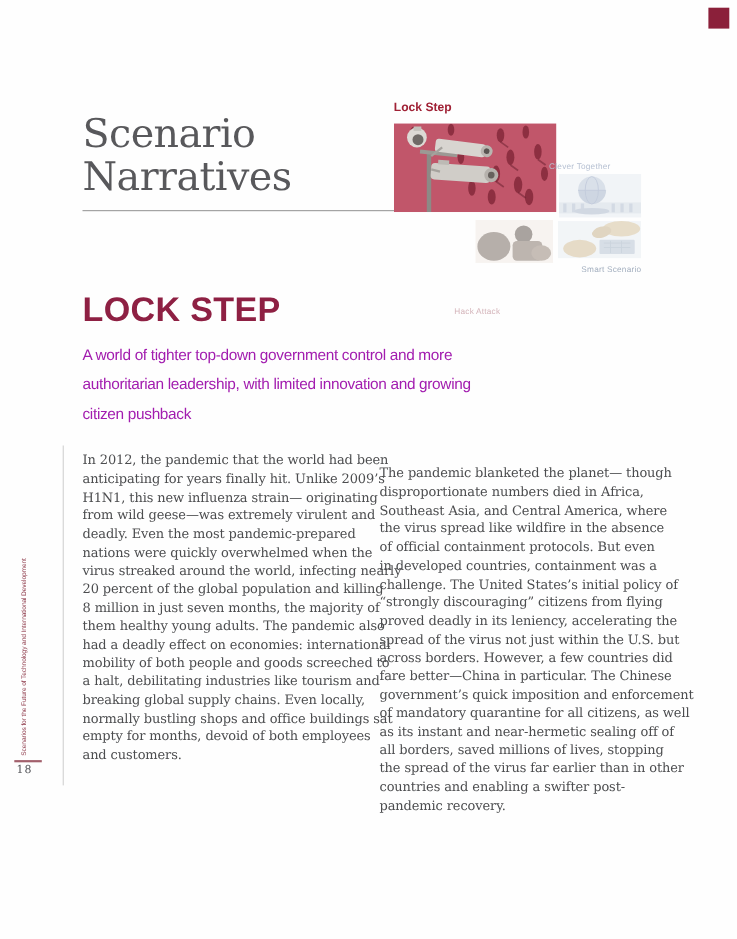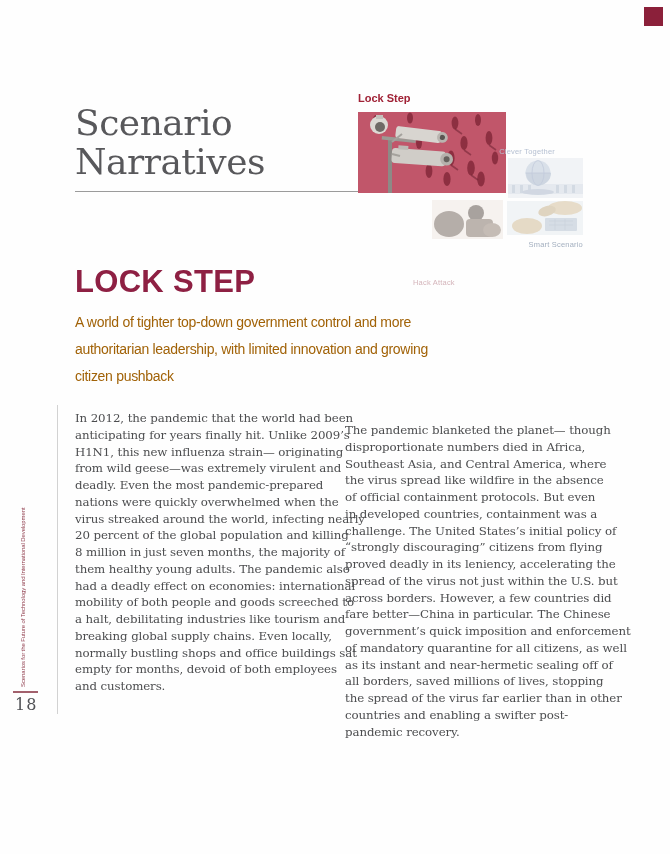--- a/index.html
+++ b/index.html
@@ -19,34 +19,34 @@
   .thumb-hack{left:432px;top:200px;width:71px;height:39px;}
   .thumb-smart{left:507px;top:201px;width:76px;height:34px;}
   .faded-label{position:absolute;font-size:7.5px;letter-spacing:0.2px;}
   .label-clever{left:480px;top:147px;width:75px;text-align:right;color:#b6c0d2;}
   .label-hack{left:413px;top:241px;color:#d4b4ba;margin-top:37px;}
   .label-smart{left:507px;top:240px;width:76px;text-align:right;color:#a3afbf;}
   
   .scenario-heading{position:absolute;left:75px;top:264px;font-size:31px;font-weight:bold;
                     color:#8e2043;letter-spacing:0.3px;}
   .scenario-subtitle{position:absolute;left:75px;top:309px;font-size:14px;line-height:27px;
-                     color:#a16207;letter-spacing:-0.3px;white-space:pre;}
+                     color:#a21caf;letter-spacing:-0.3px;white-space:pre;}
   
   .col{position:absolute;top:410px;font-family:"DejaVu Serif",serif;font-size:11.8px;
        line-height:16.75px;color:#4c4d4f;letter-spacing:-0.1px;white-space:pre;}
   .col-left{left:75px;width:262px;}
   .col-right{left:345px;width:268px;margin-top:12px;}
   .col-rule{position:absolute;left:57px;top:405px;width:1px;height:309px;background:#d2d2d2;}
   
   .sidebar-vertical{position:absolute;left:20px;top:687px;transform:rotate(-90deg);
                     transform-origin:0 0;font-size:6px;letter-spacing:-0.1px;color:#8e3a4a;
                     white-space:nowrap;}
   .pagenum-rule{position:absolute;left:13px;top:691px;width:25px;height:2px;background:#a2606c;}
   .page-number{position:absolute;left:15px;top:695px;font-family:"DejaVu Serif",serif;
-               font-size:16px;letter-spacing:1px;color:#515256;}
+               font-size:10px;letter-spacing:1px;color:#515256;}
 </style>
 </head>
 <body>
 
 <div id="page">
 
   <div class="corner-square"></div>
 
   <div class="doc-title">Scenario
 Narratives</div>

